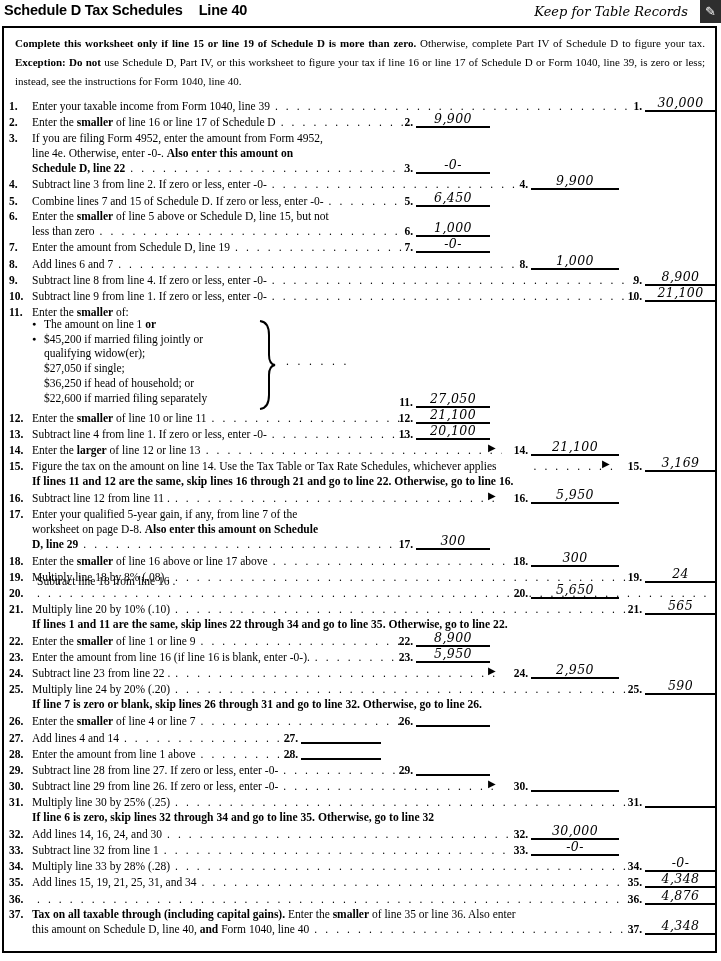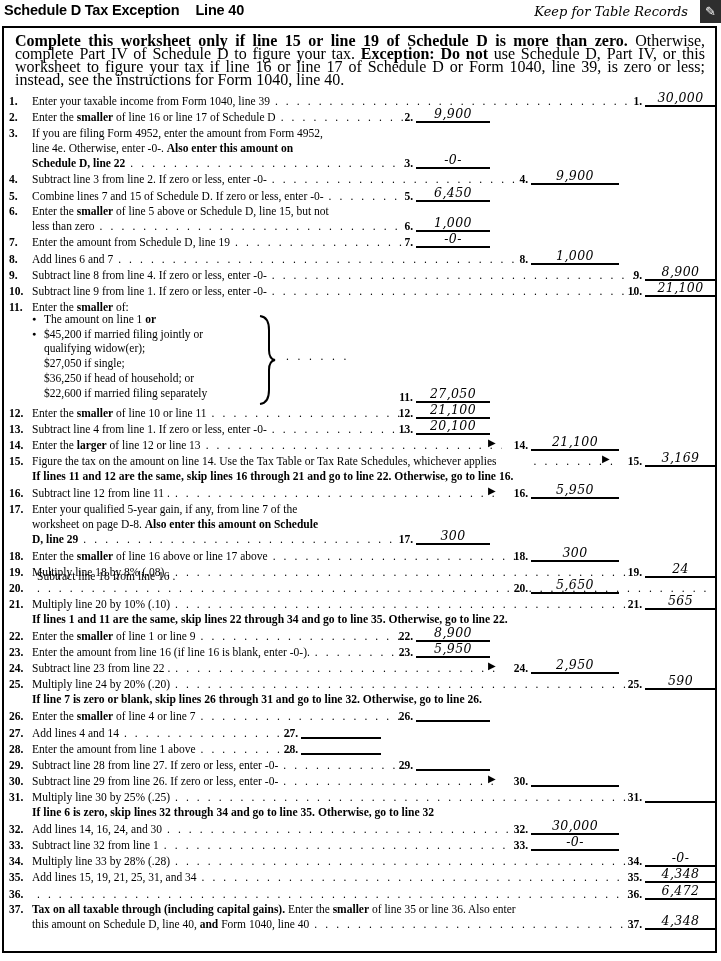--- a/index.html
+++ b/index.html
@@ -13,21 +13,21 @@
   .hdr-title{font-family:"Liberation Sans","DejaVu Sans",sans-serif;font-weight:bold;font-size:14.5px;
     padding-left:4px;padding-top:2px;letter-spacing:-0.2px;white-space:nowrap;}
   .hdr-line{margin-left:16px;}
   .hdr-right{margin-left:auto;display:flex;align-items:flex-start;}
   .keep{font-style:italic;font-size:13px;padding-top:4px;margin-right:12px;font-family:"DejaVu Serif",serif;}
   .recicon{width:21px;height:23px;background:#2e2e2e;color:#fff;display:flex;align-items:center;
     justify-content:center;font-size:13px;}
   
   .box{position:absolute;top:26px;left:2px;width:715px;height:927px;border:2px solid #000;
     box-sizing:border-box;padding:2px 2px 0 2px;}
-  .intro{font-size:16px;line-height:13px;text-align:justify;padding:4px 8px 2px 9px;}
+  .intro{font-size:11px;line-height:19px;text-align:justify;padding:4px 8px 2px 9px;}
   
   .rows{margin-top:3px;font-size:11.5px;}
   .line{position:relative;display:flex;align-items:flex-end;height:16.1px;padding-left:3px;}
   .mline{height:15.4px;}
   .n{flex:none;width:23px;font-weight:bold;}
   .tw{display:flex;align-items:baseline;min-width:0;}
   .txt{white-space:nowrap;}
   .leader{flex:1 1 auto;min-width:0;overflow:hidden;white-space:nowrap;margin:0 4px 0 5px;}
   .amt{position:absolute;bottom:0;display:flex;align-items:flex-end;}
   .albl{width:20px;text-align:right;margin-right:3px;font-weight:bold;}
@@ -42,21 +42,21 @@
   .bl{height:14.9px;display:flex;align-items:baseline;white-space:nowrap;}
   .bdot{flex:none;width:12px;font-size:7px;position:relative;top:-2px;}
   .bsp{flex:none;width:12px;}
   .brace{position:absolute;left:252px;top:17px;}
 </style>
 </head>
 <body>
 
 <div class="hdr">
   <div class="hdr-title">
-    <span>Schedule D Tax Exception</span><span class="hdr-line">Line 40</span>
+    <span>Schedule D Tax Schedules</span><span class="hdr-line">Line 40</span>
   </div>
   <div class="hdr-right">
     <span class="keep">Keep for Table Records</span>
     <span class="recicon">✎</span>
   </div>
 </div>
 
 <div class="box">
   <div class="intro"><b>Complete this worksheet only if line 15 or line 19 of Schedule D is more than zero.</b> Otherwise, complete Part IV of Schedule D to figure your tax. <b>Exception: Do not</b> use Schedule D, Part IV, or this worksheet to figure your tax if line 16 or line 17 of Schedule D or Form 1040, line 39, is zero or less; instead, see the instructions for Form 1040, line 40.</div>
   <div class="rows">
@@ -513,21 +513,21 @@
           <span class="aval" style="width: 71px;">4,348</span>
         </span>
       </div>
       <div class="line">
         <span class="n">36.</span>
         <span class="tw" style="width: 606px;">
           <span class="leader">.  .  .  .  .  .  .  .  .  .  .  .  .  .  .  .  .  .  .  .  .  .  .  .  .  .  .  .  .  .  .  .  .  .  .  .  .  .  .  .  .  .  .  .  .  .  .  .  .  .  .  .  .  .  .  .  .  .  .  .  .  .  .  .  .  .  .  .  .  .  </span>
         </span>
         <span class="amt" style="left: 616px;">
           <span class="albl">36.</span>
-          <span class="aval" style="width: 71px;">6,472</span>
+          <span class="aval" style="width: 71px;">4,876</span>
         </span>
       </div>
       <div class="line mline">
         <span class="n">37.</span>
         <span class="tw">
           <span class="txt"><b>Tax on all taxable through (including capital gains).</b> Enter the <b>smaller</b> of line 35 or line 36. Also enter</span>
         </span>
       </div>
       <div class="line mline">
         <span class="n"></span>

